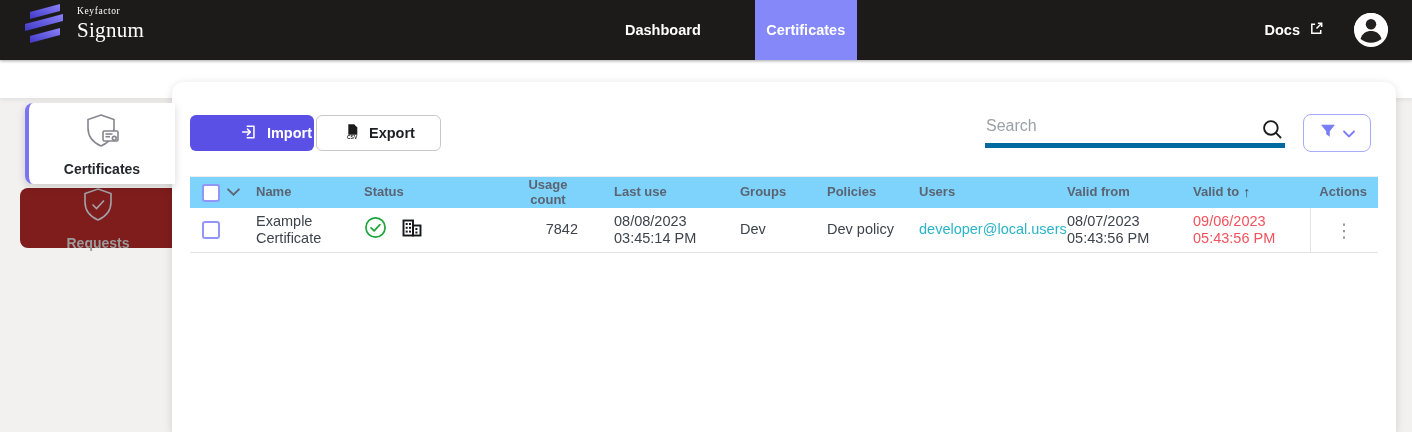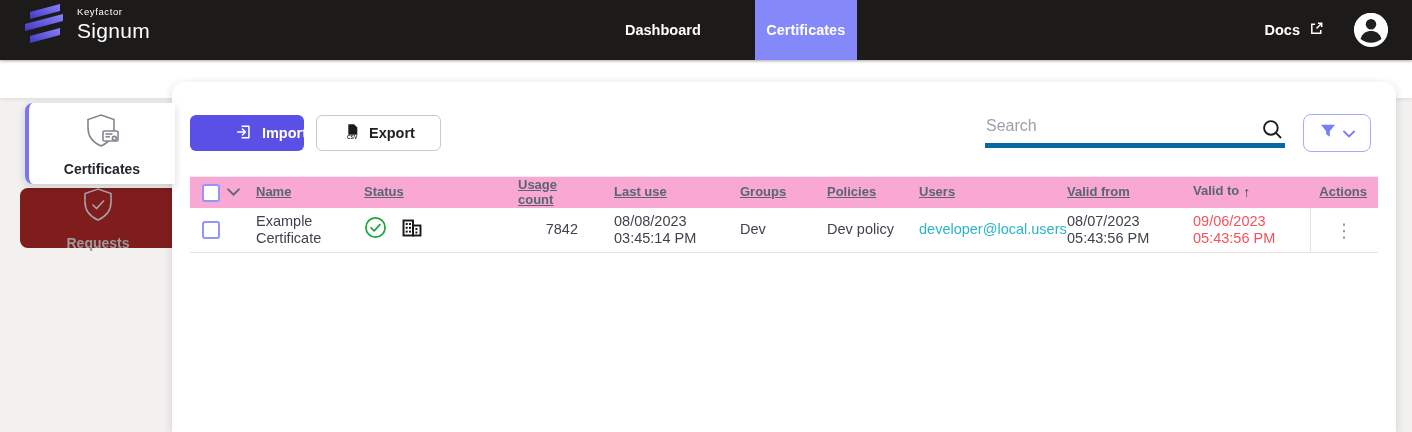--- a/index.html
+++ b/index.html
@@ -2,21 +2,21 @@
 <html><head>
 <meta charset="utf-8">
 <style>
   * { margin:0; padding:0; box-sizing:border-box; }
   html,body { width:1412px; height:432px; overflow:hidden;
     font-family:"Liberation Sans", sans-serif; background:#f2f1f0; position:relative; }
 
   
   .navbar { position:absolute; left:0; top:0; width:1412px; height:60px;
     background:#1d1b1a; z-index:10; box-shadow:0 1px 3px rgba(0,0,0,.35); }
-  .brand { position:absolute; left:22px; top:0; height:48px; display:flex; align-items:center; gap:11px; }
+  .brand { position:absolute; left:22px; top:0; height:48px; display:flex; align-items:center; gap:11px;font-family:Liberation Serif, serif; }
   .brand-text { display:flex; flex-direction:column; line-height:1; }
   .brand-company { color:#fff; font-size:9.5px; letter-spacing:.6px; margin-bottom:3px; }
   .brand-product { color:#fff; font-size:21px; font-weight:500; letter-spacing:.3px; }
   .nav-tabs { position:absolute; left:608px; top:0; height:60px; display:flex; align-items:stretch;gap:37px; }
   .nav-tab { display:flex; align-items:center; justify-content:center; padding:0 17px;
     color:#fff; font-size:14.5px; font-weight:600; cursor:pointer; }
   .nav-tab.active { background:#8588f8; width:102px; padding:0; }
   .docs { position:absolute; right:88px; top:0; height:60px; display:flex; align-items:center; gap:9px;
     color:#fff; font-size:14.5px; font-weight:600; cursor:pointer; }
   .avatar { position:absolute; right:24px; top:13px; width:34px; height:34px; border-radius:50%;
@@ -38,57 +38,57 @@
     border-radius:8px 0 0 8px; z-index:1; }
   .card-reqs .lbl { color:#9b9b9b; font-weight:600; }
 
   
   .main-panel { position:absolute; left:172px; top:82px; width:1224px; height:350px;
     background:#fff; border-radius:12px 12px 0 0; box-shadow:0 2px 10px rgba(0,0,0,.14); z-index:2; }
 
   
   .btn { position:absolute; top:33px; height:36px; display:flex; align-items:center;
     justify-content:center; gap:9px; border-radius:6px; font-size:14.5px; font-weight:700; cursor:pointer; }
-  .btn-import { left:18px; width:114px; background:#5a50e6; color:#fff;padding-left:48px; }
+  .btn-import { left:18px; width:124px; background:#5a50e6; color:#fff;padding-left:48px; }
   .btn-export { left:144px; width:125px; background:#fff; color:#1d1f23; border:1px solid #c9c9c9; }
   .search-wrap { position:absolute; left:813px; top:32px; width:300px; height:38px; }
   .search-input { width:300px; height:34px; border:none; border-bottom:5px solid #0369a1;
     font-size:16px; color:#3e444c; outline:none; padding:0 34px 6px 1px; background:transparent;
     font-family:"Liberation Sans", sans-serif; }
   .search-input::placeholder { color:#9ba1a8; }
   .search-icon { position:absolute; right:2px; top:4px; }
   .btn-filter { position:absolute; left:1131px; top:32px; width:68px; height:38px;
     background:#fff; border:1.5px solid #a8abf8; border-radius:8px; display:flex;
     align-items:center; justify-content:center; gap:7px; cursor:pointer; }
 
   
   .table { position:absolute; left:18px; top:94px; width:1188px; }
-  .thead { display:flex; align-items:center; height:32px; background:#f9a8d4;
-    border-top:1px solid #ededed; color:#5b6472; font-size:13px; font-weight:700; line-height:1.15;text-decoration:underline; }
+  .thead { display:flex; align-items:center; height:32px; background:#7dd3fc;
+    border-top:1px solid #ededed; color:#5b6472; font-size:13px; font-weight:700; line-height:1.15; }
   .trow { display:flex; align-items:center; height:45px; background:#fff;
     border-bottom:1px solid #e3e3e3; color:#3e444c; font-size:14.5px; line-height:1.2; }
   .c-sel { width:66px; display:flex; align-items:center; gap:7px; padding-left:12px; }
   .c-name { width:108px; }
   .c-status { width:154px; display:flex; align-items:center; gap:13px; }
   .c-usage { width:60px; }
-  .thead .c-usage { text-align:left; }
+  .thead .c-usage { text-align:center; }
   .trow  .c-usage { text-align:right; }
   .c-last { width:162px; padding-left:36px; }
   .c-groups { width:87px; }
   .c-policies { width:92px; }
   .c-users { width:148px; }
   .c-vfrom { width:126px; }
   .c-vto { width:117px; }
   .c-actions { width:68px; }
   .thead .c-actions { text-align:right; padding-right:11px; }
   .trow .c-actions { height:100%; display:flex; align-items:center; justify-content:center;
     border-left:1px solid #e3e3e3; }
   .checkbox { width:18px; height:18px; border:2px solid #9296f8; border-radius:3px;
     background:#fff; cursor:pointer; flex:0 0 auto; }
-  .sort-lbl { display:inline-flex; align-items:flex-start; gap:4px; }
+  .sort-lbl { display:inline-flex; align-items:center; gap:4px; }
   .sort-arrow { font-size:14px; color:#3e444c; font-weight:700; }
   .link { color:#2ab4c9; cursor:pointer; }
   .danger { color:#f2525c; }
   .kebab { font-size:19px; color:#9098a0; cursor:pointer; line-height:1; letter-spacing:1px; }
   .two-line span { display:block; }
 </style>
 </head>
 <body>
 
 <div class="navbar">

